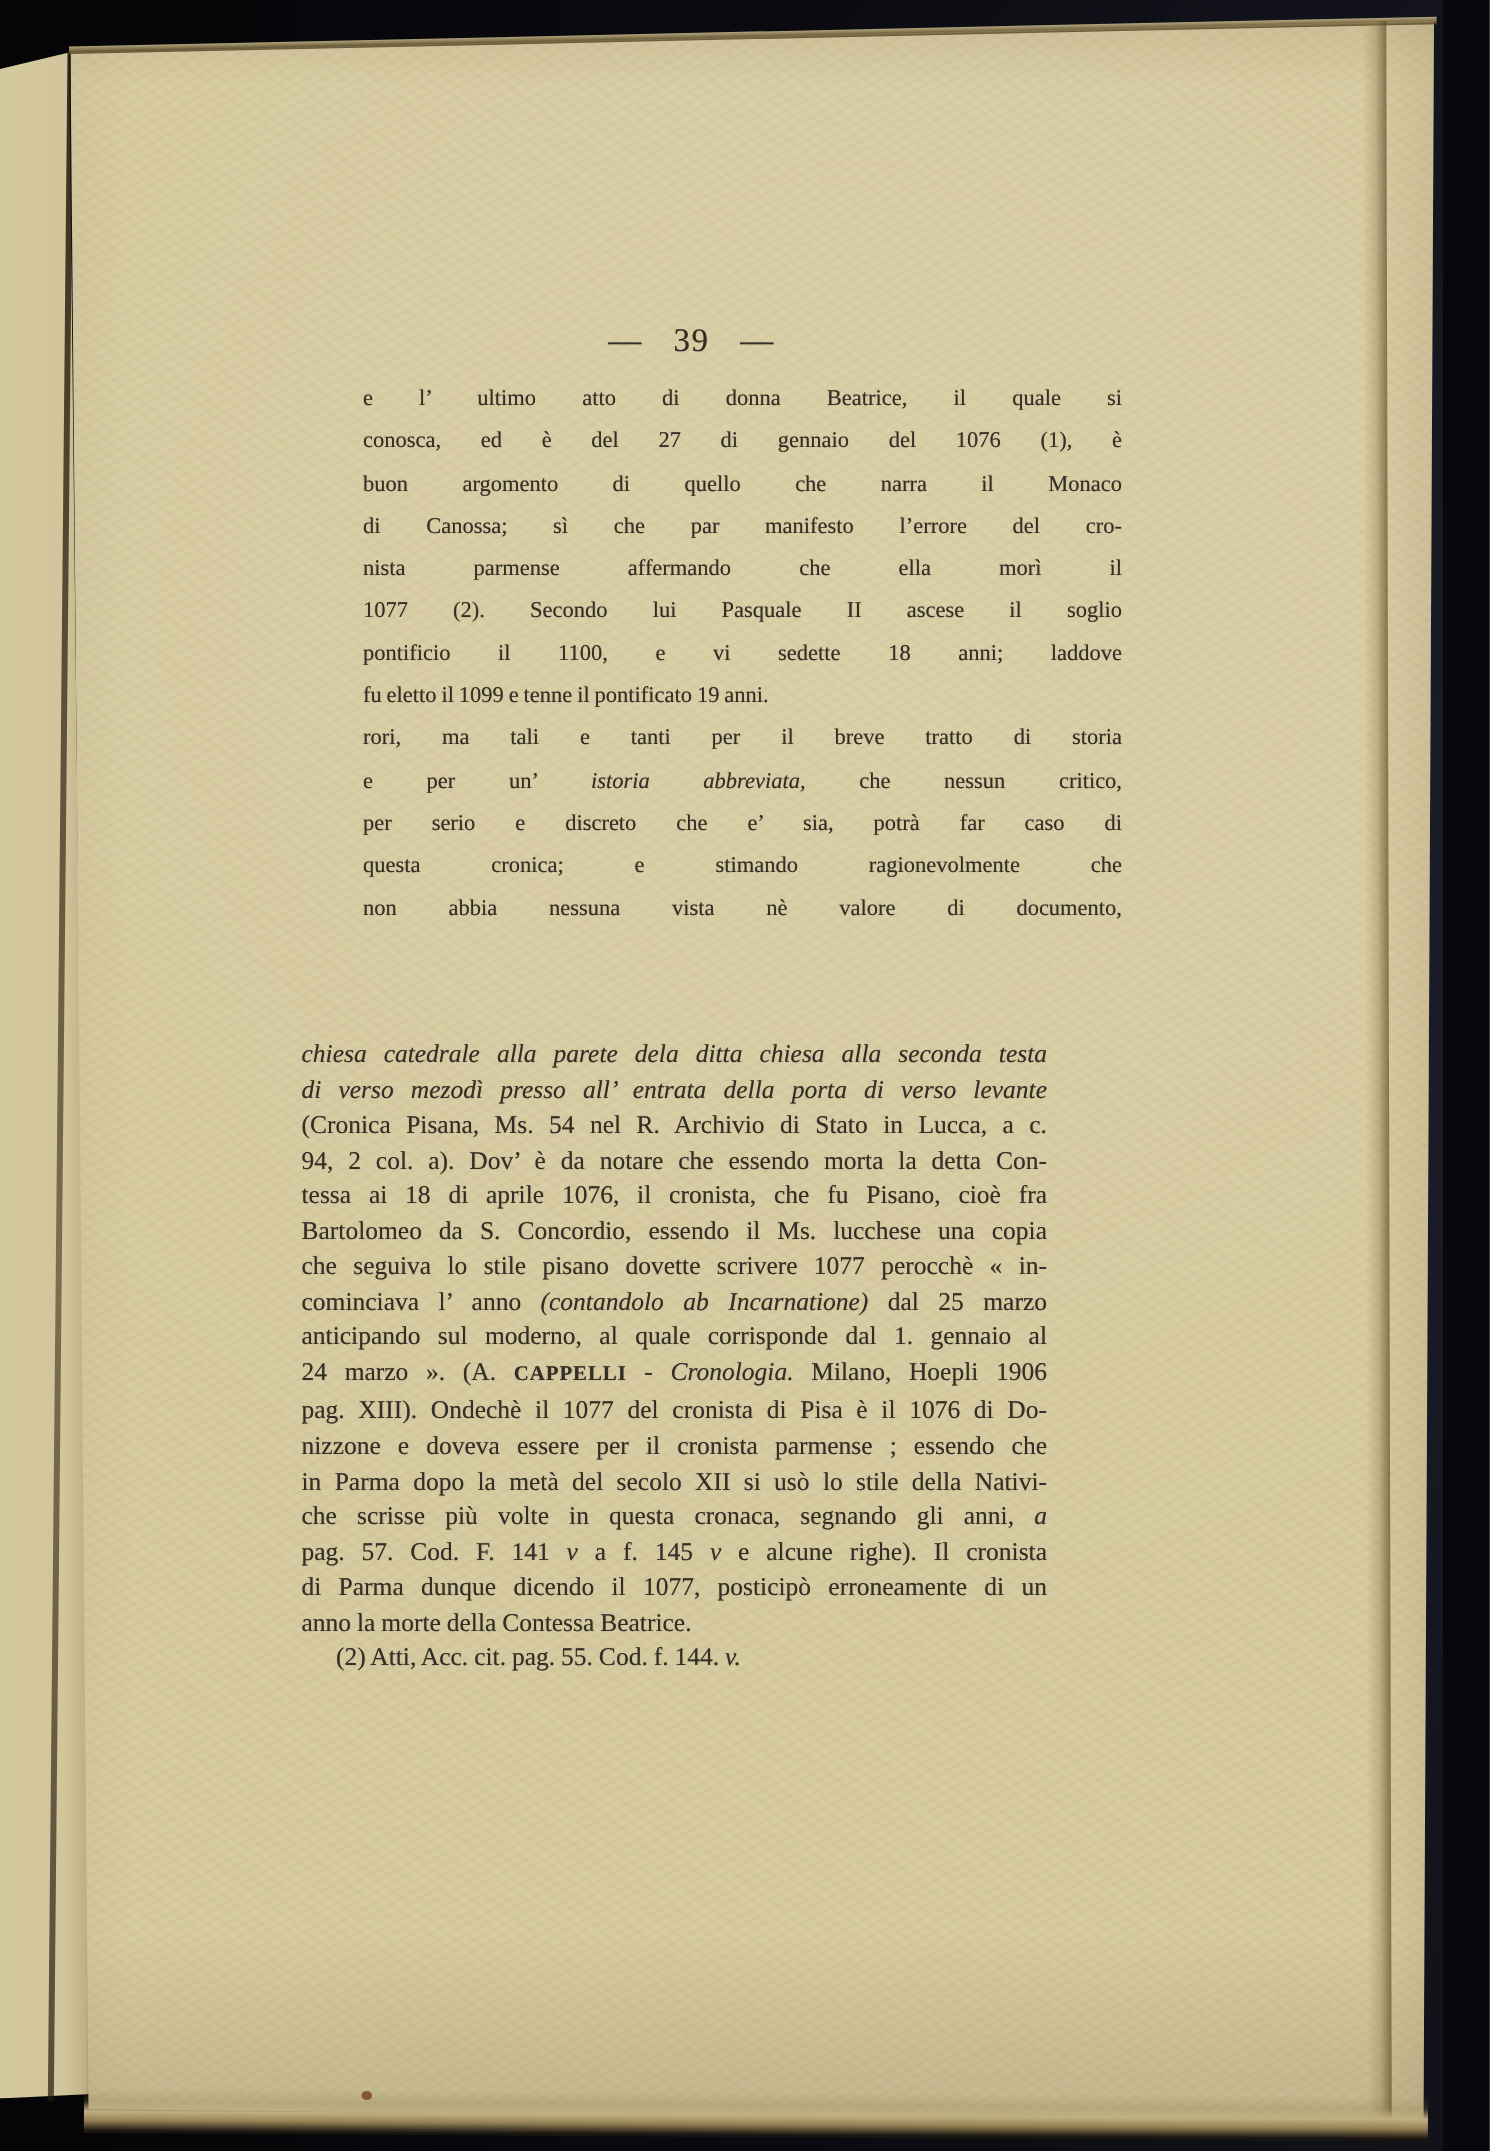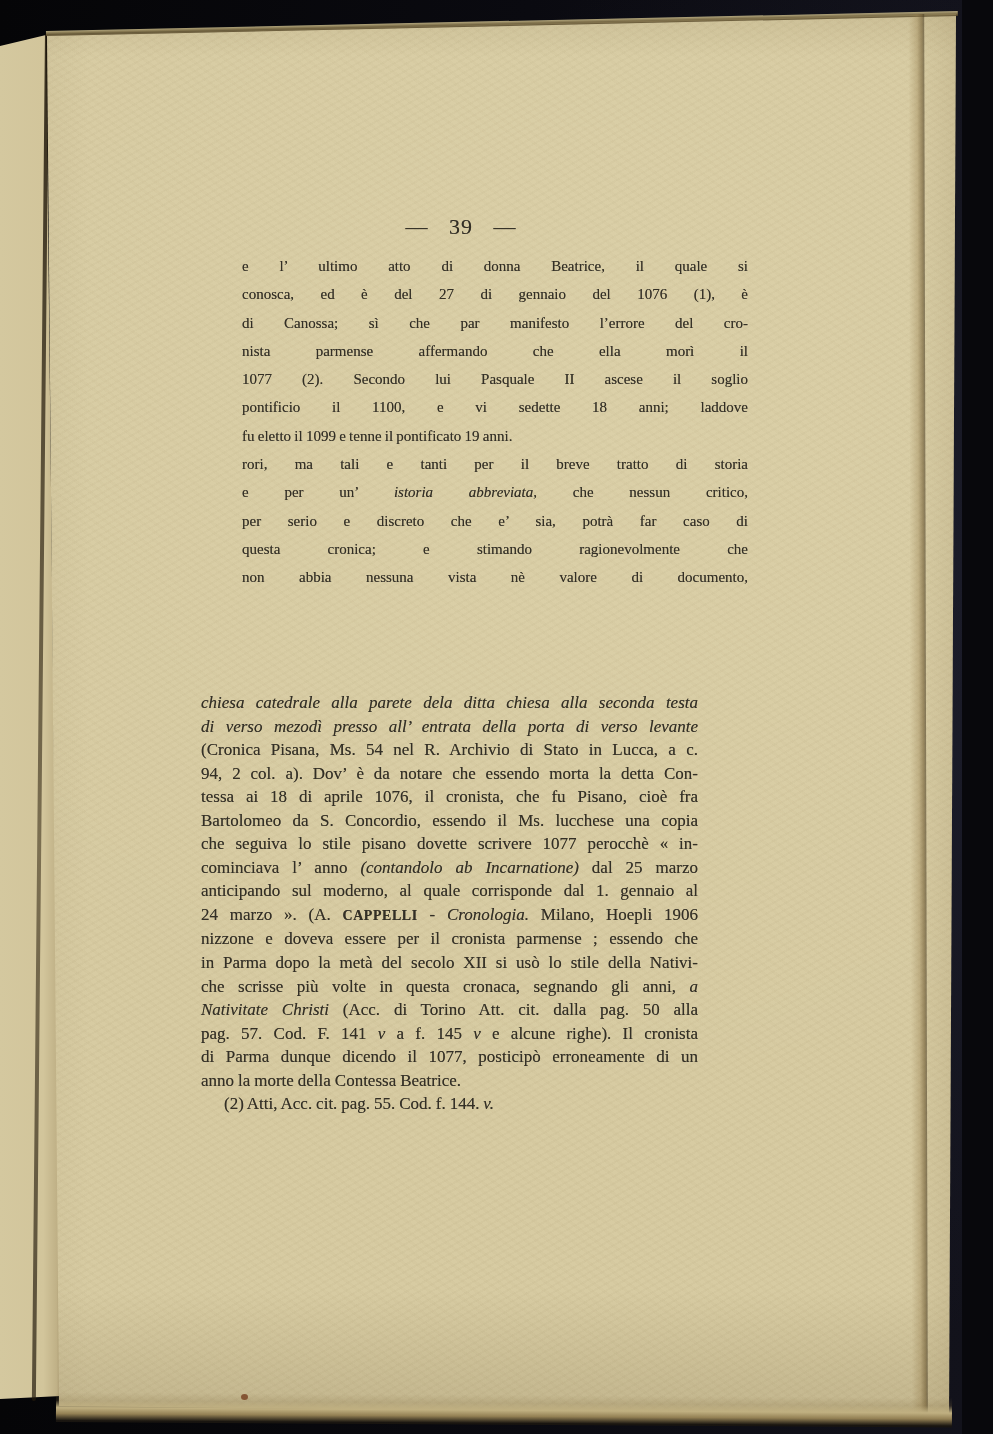--- a/index.html
+++ b/index.html
@@ -98,20 +98,21 @@
   <div id="prev-page"></div>
   <div id="gutter-crease"></div>
 
   <div id="page">
     <div id="page-header" class="ink">— 39 —</div>
 
     <div id="main-flow" class="ink">
       <div>
           <div class="tline"><span>e l’ ultimo atto di donna Beatrice, il quale si</span></div>
           <div class="tline"><span>conosca, ed è del 27 di gennaio del 1076 (1), è</span></div>
+          <div class="tline"><span>buon argomento di quello che narra il Monaco</span></div>
           <div class="tline"><span>di Canossa; sì che par manifesto l’errore del cro-</span></div>
           <div class="tline"><span>nista parmense affermando che ella morì il</span></div>
           <div class="tline"><span>1077 (2). Secondo lui Pasquale II ascese il soglio</span></div>
           <div class="tline"><span>pontificio il 1100, e vi sedette 18 anni; laddove</span></div>
           <div class="tline end"><span>fu eletto il 1099 e tenne il pontificato 19 anni.</span></div>
         </div>
       <div>
           <div class="tline"><span>rori, ma tali e tanti per il breve tratto di storia</span></div>
           <div class="tline"><span>e per un’ </span><span class="italic">istoria abbreviata,</span><span> che nessun critico,</span></div>
           <div class="tline"><span>per serio e discreto che e’ sia, potrà far caso di</span></div>
@@ -125,24 +126,24 @@
           <div class="tline"><span class="italic">chiesa catedrale alla parete dela ditta chiesa alla seconda testa</span></div>
           <div class="tline"><span class="italic">di verso mezodì presso all’ entrata della porta di verso levante</span></div>
           <div class="tline"><span>(Cronica Pisana, Ms. 54 nel R. Archivio di Stato in Lucca, a c.</span></div>
           <div class="tline"><span>94, 2 col. a). Dov’ è da notare che essendo morta la detta Con-</span></div>
           <div class="tline"><span>tessa ai 18 di aprile 1076, il cronista, che fu Pisano, cioè fra</span></div>
           <div class="tline"><span>Bartolomeo da S. Concordio, essendo il Ms. lucchese una copia</span></div>
           <div class="tline"><span>che seguiva lo stile pisano dovette scrivere 1077 perocchè « in-</span></div>
           <div class="tline"><span>cominciava l’ anno </span><span class="italic">(contandolo ab Incarnatione)</span><span> dal 25 marzo</span></div>
           <div class="tline"><span>anticipando sul moderno, al quale corrisponde dal 1. gennaio al</span></div>
           <div class="tline"><span>24 marzo ». (A. </span><span class="smallcaps">CAPPELLI</span><span> - </span><span class="italic">Cronologia.</span><span> Milano, Hoepli 1906</span></div>
+          <div class="tline"><span>pag. XIII). Ondechè il 1077 del cronista di Pisa è il 1076 di Do-</span></div>
           <div class="tline"><span>nizzone e doveva essere per il cronista parmense ; essendo che</span></div>
           <div class="tline"><span>in Parma dopo la metà del secolo XII si usò lo stile della Nativi-</span></div>
           <div class="tline"><span>che scrisse più volte in questa cronaca, segnando gli anni, </span><span class="italic">a</span></div>
-          <div class="tline"><span class="italic">Nativitate Christi</span><span> (Acc. di Torino Att. cit. dalla pag. 50 alla</span></div>
           <div class="tline"><span>pag. 57. Cod. F. 141 </span><span class="italic">v</span><span> a f. 145 </span><span class="italic">v</span><span> e alcune righe). Il cronista</span></div>
           <div class="tline"><span>di Parma dunque dicendo il 1077, posticipò erroneamente di un</span></div>
           <div class="tline end"><span>anno la morte della Contessa Beatrice.</span></div>
           <div class="tline end ind"><span>(2) Atti, Acc. cit. pag. 55. Cod. f. 144. </span><span class="italic">v.</span></div>
         </div>
     </div>
   </div>
 
   <div id="top-edge"></div>
   <div id="fore-edge"></div>

